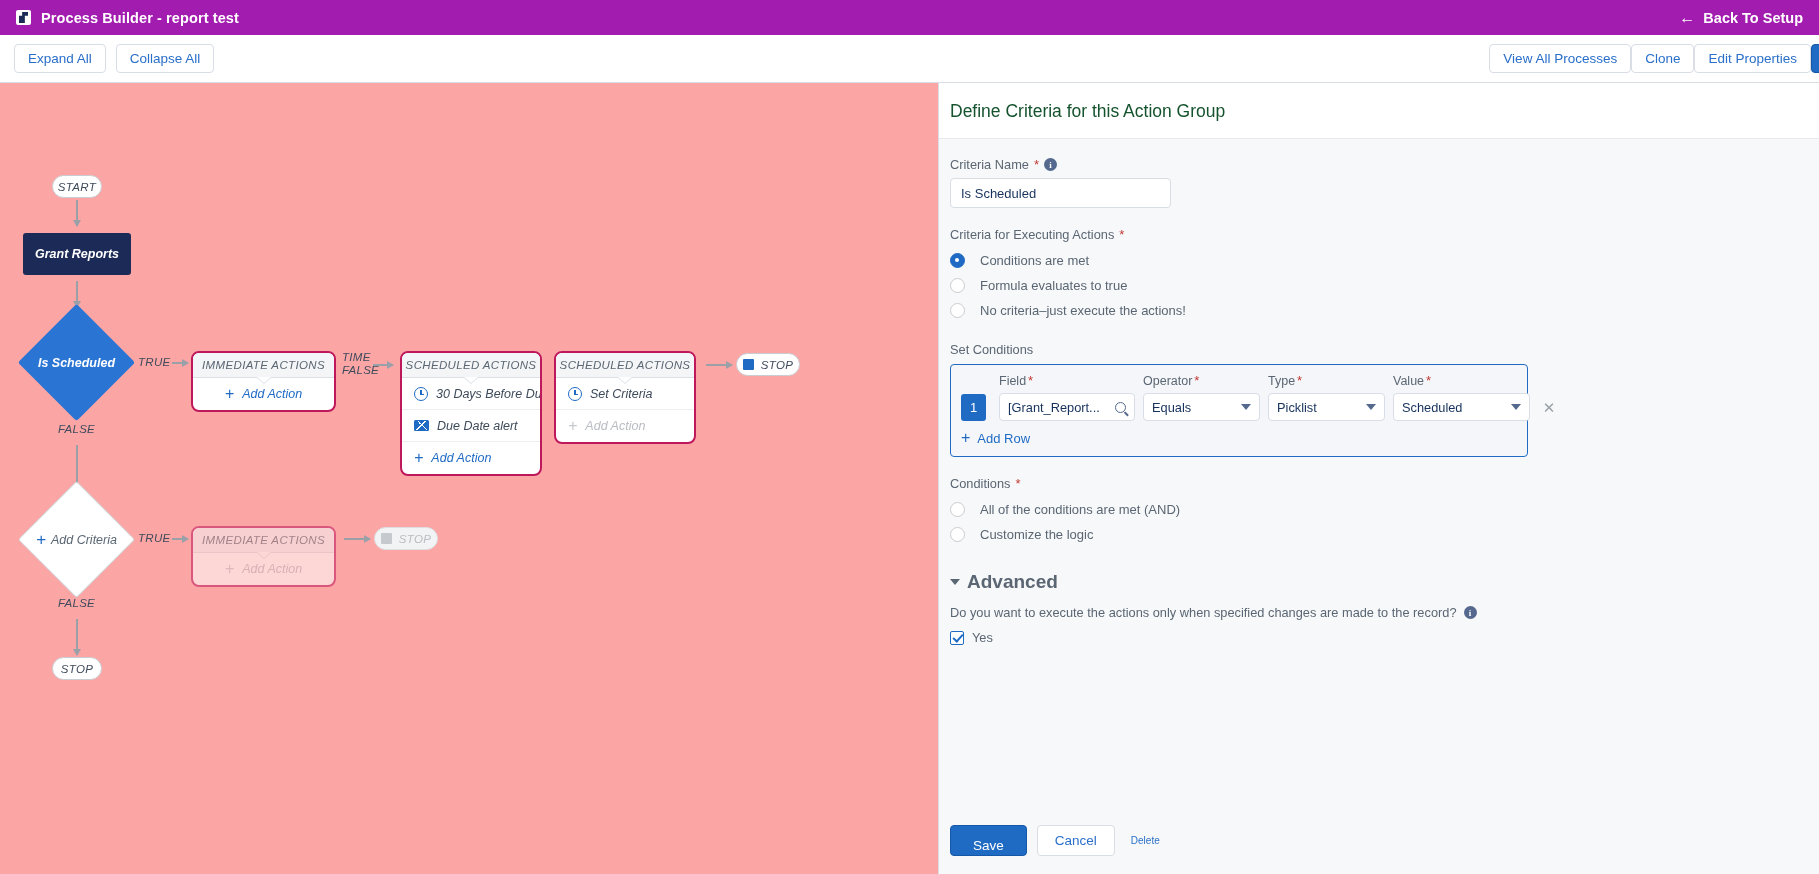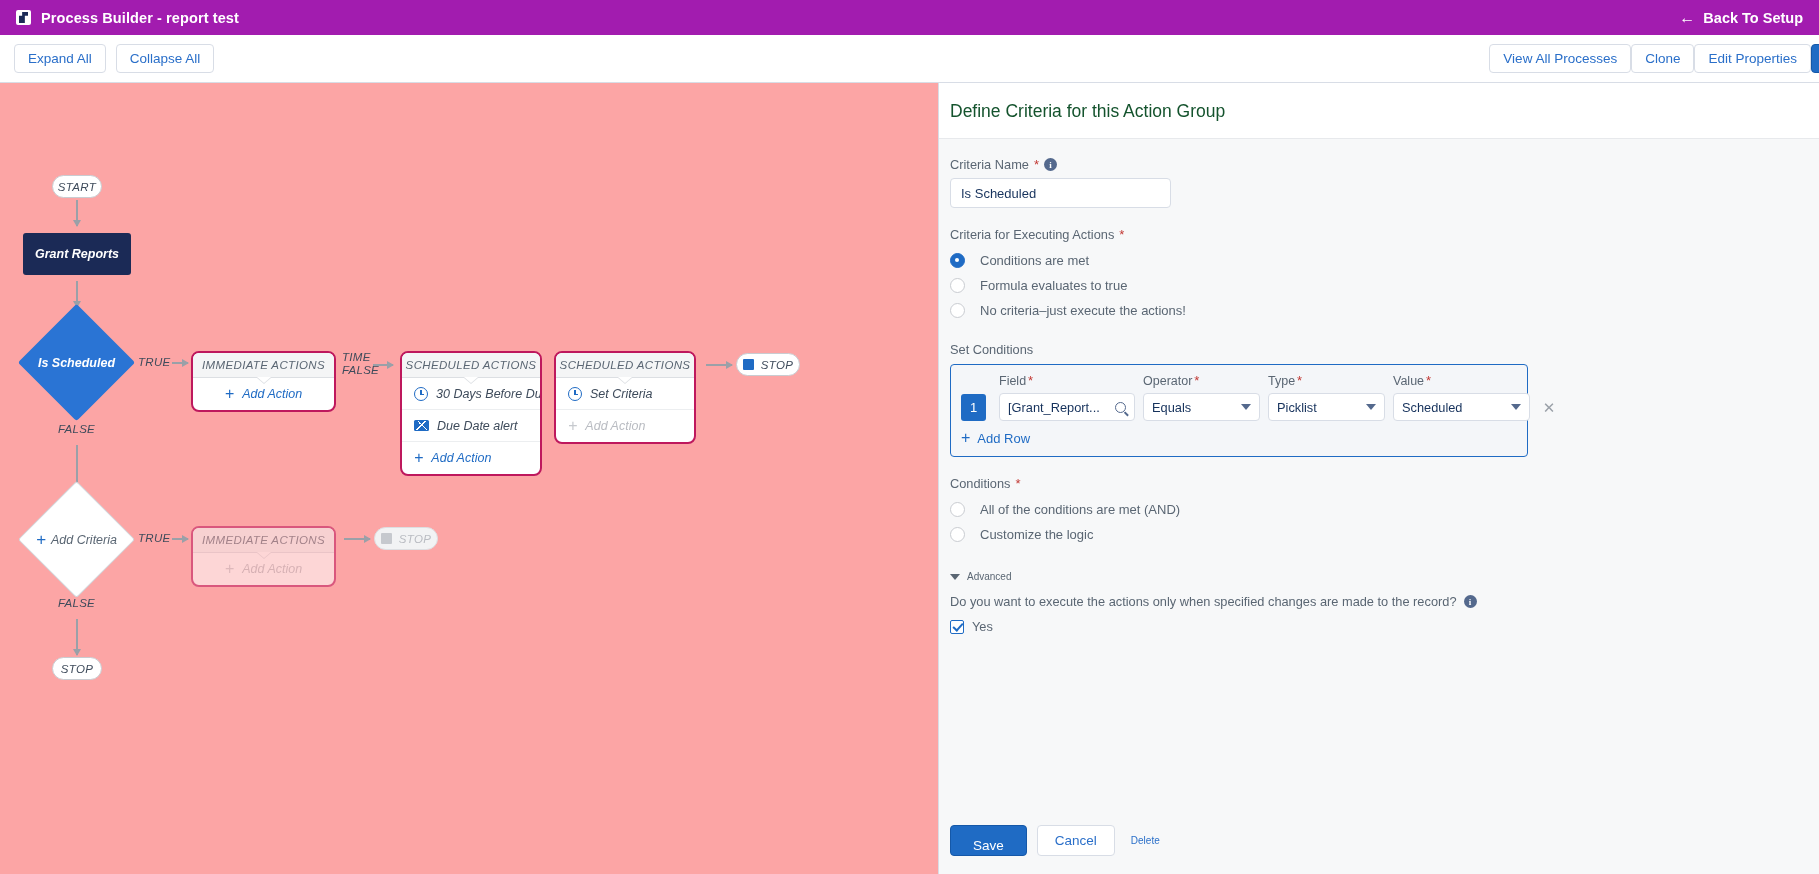--- a/index.html
+++ b/index.html
@@ -403,22 +403,22 @@
     display: flex; align-items: center; gap: 7px;
     color: #1f6bc4; font-size: 13px;
     cursor: pointer;
     width: fit-content;
   }
   .add-row .plus-ic { font-size: 16px; line-height: 1; }
 
   .advanced {
     margin-top: 24px;
     display: flex; align-items: center; gap: 7px;
-    font-size: 10px; color: #5a6673;
-    cursor: pointer; width: fit-content;
+    font-size: 19px; color: #5a6673;
+    cursor: pointer; width: fit-content; font-weight: bold;
   }
   .chev-down {
     width: 0; height: 0;
     border-left: 5px solid transparent;
     border-right: 5px solid transparent;
     border-top: 6px solid #5a6673;
   }
   .adv-question {
     margin-top: 12px;
     font-size: 12.8px; color: #5a6673;

